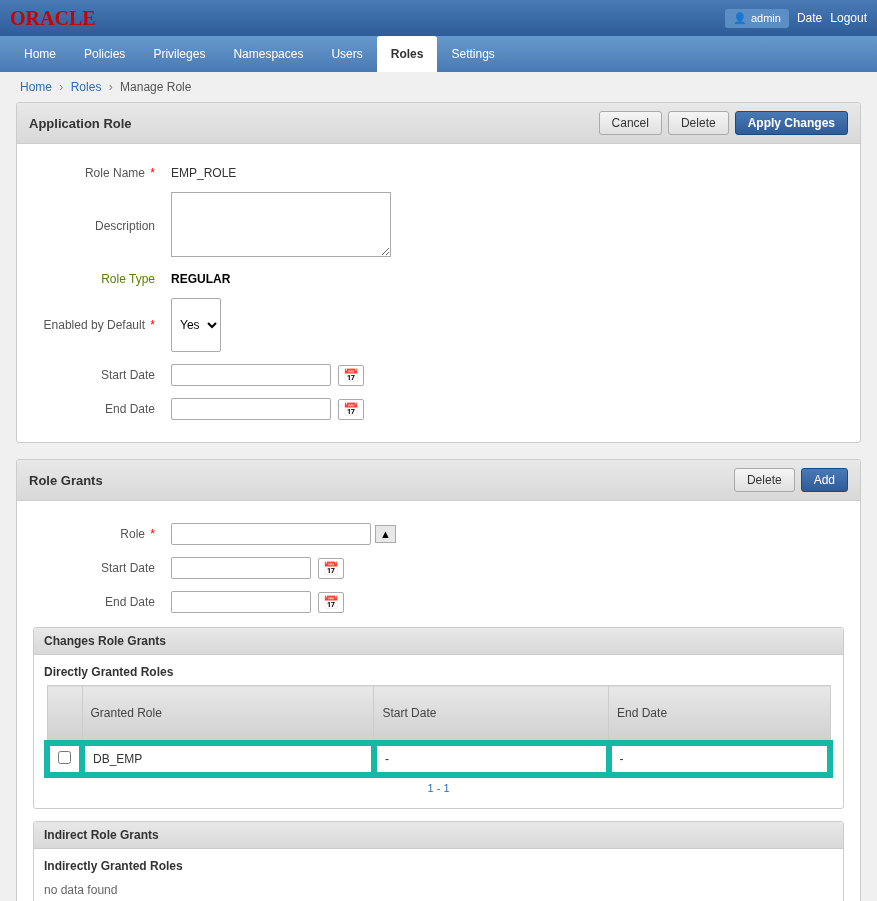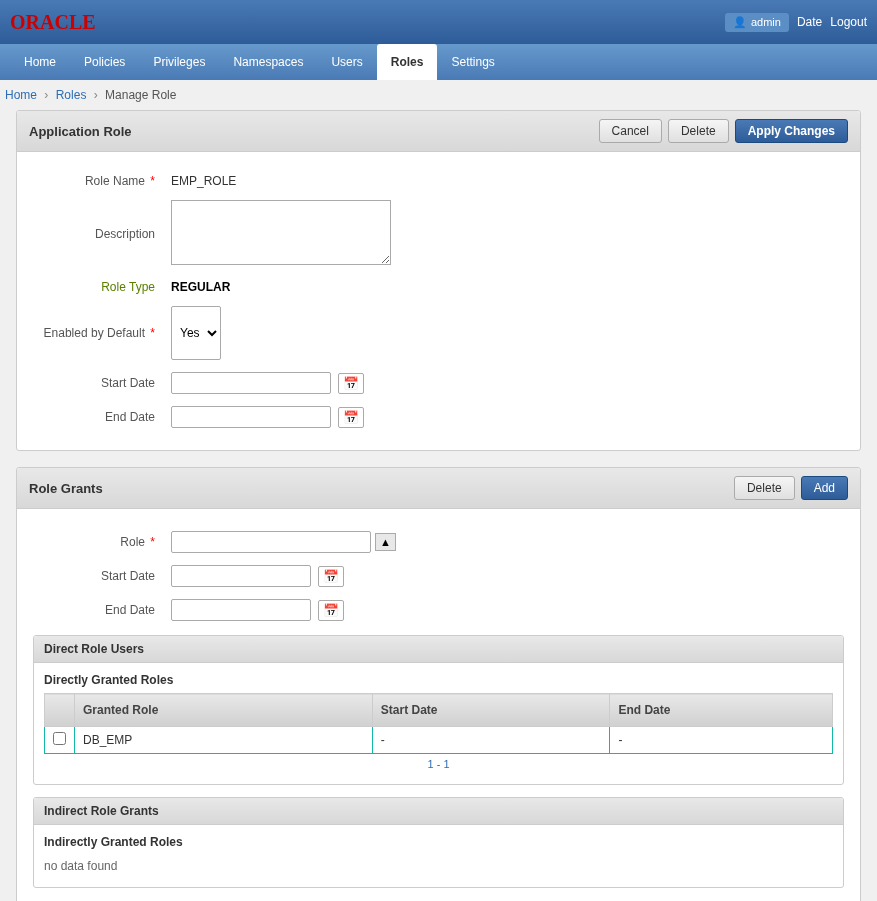--- a/index.html
+++ b/index.html
@@ -4,21 +4,21 @@
   <style>
     * { box-sizing: border-box; margin: 0; padding: 0; }
     body { font-family: Arial, sans-serif; font-size: 12px; background: #f0f0f0; color: #333; width: 877px; }
 
     
     .header {
       background: linear-gradient(180deg, #4a7ab5 0%, #2d5c99 100%);
       padding: 0 10px;
       display: flex;
       align-items: center;
-      height: 44px;
+      height: 36px;
     }
     .header-logo {
       display: flex;
       align-items: center;
       gap: 4px;
       flex: 1;
     }
     .oracle-text {
       color: #cc0000;
       font-size: 20px;
@@ -72,21 +72,21 @@
     }
     .nav-tab.active {
       background: white;
       color: #333;
       font-weight: bold;
       border-radius: 3px 3px 0 0;
     }
 
     
     .breadcrumb {
-      padding: 8px 5px;
+      padding: 8px 20px;
       font-size: 12px;
       color: #555;
     }
     .breadcrumb a { color: #2d6db5; text-decoration: none; }
     .breadcrumb .sep { margin: 0 4px; color: #888; }
 
     
     .content { padding: 0 16px 16px 16px; }
 
     
@@ -193,27 +193,27 @@
       padding: 2px 4px;
       cursor: pointer;
       font-size: 11px;
     }
 
     
     .data-table { width: 100%; border-collapse: collapse; font-size: 12px; }
     .data-table th {
       background: linear-gradient(180deg, #e8e8e8, #d0d0d0);
       border: 1px solid #ccc;
-      padding: 9px 8px;
+      padding: 20px 8px;
       text-align: left;
-      font-weight: bold;
+      font-weight: normal;
       color: #444;
     }
     .data-table td {
-      border: 1px solid #14b8a6;
+      border: 6px solid #14b8a6;
       padding: 5px 8px;
     }
     .data-table tr:nth-child(even) td { background: #f9f9f9; }
 
     .pagination { text-align: center; color: #2d6db5; font-size: 11px; padding: 4px 0; }
 
     
     .sub-section {
       border: 1px solid #ccc;
       border-radius: 3px;
@@ -390,21 +390,21 @@
                 <button class="cal-btn">
                   <span class="cal-icon">📅</span>
                 </button>
               </div>
             </td>
           </tr>
         </tbody>
           </table>
 
         <div class="sub-section">
-          <div class="sub-section-header">Direct Role Users</div>
+          <div class="sub-section-header">Changes Role Grants</div>
           <div class="sub-section-body">
             <div class="sub-sub-title">Directly Granted Roles</div>
             <table class="data-table">
               <thead>
                 <tr>
                   <th style="width:30px;"></th>
                   <th>Granted Role</th>
                   <th>Start Date</th>
                   <th>End Date</th>
                 </tr>

